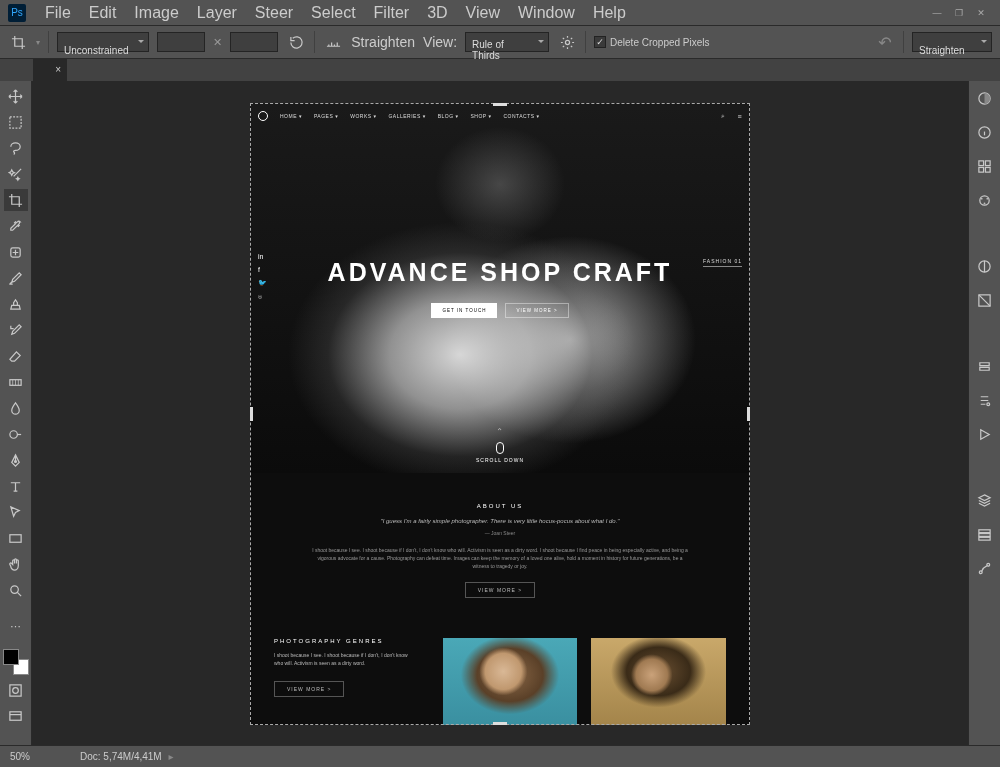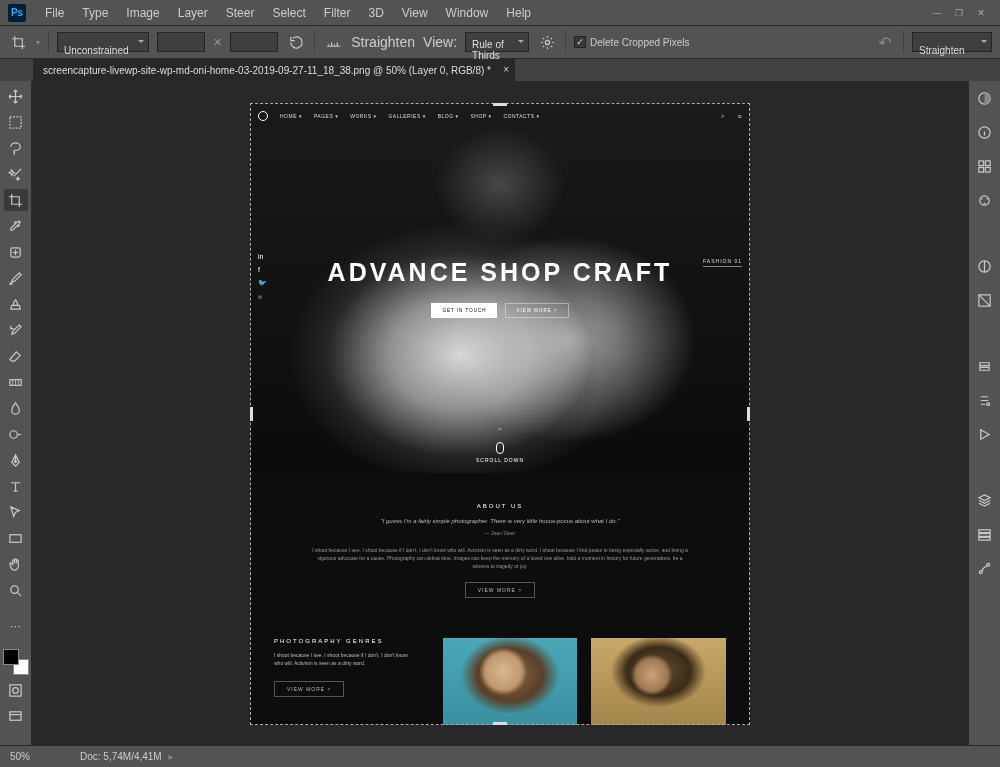--- a/index.html
+++ b/index.html
@@ -1,21 +1,21 @@
 <!DOCTYPE html>
 <html><head>
 <meta charset="utf-8">
 <style>
 * { margin:0; padding:0; box-sizing:border-box; font-family:"Segoe UI",Tahoma,sans-serif; }
 body { background:#535353; width:1000px; height:767px; overflow:hidden; color:#ccc; font-size:11px; user-select:none; }
 
 
 .menubar { height:25px; background:#535353; display:flex; align-items:center; padding:0 8px; }
-.ps-logo { width:18px; height:18px; background:#001e36; color:#31a8ff; font-weight:700; font-size:10px; display:flex; align-items:center; justify-content:center; border-radius:2px; margin-right:10px; }
-.menubar .menu-item { padding:0 9px; font-size:12px; cursor:pointer; }
+.ps-logo { width:18px; height:18px; background:#001e36; color:#31a8ff; font-weight:400; font-size:10px; display:flex; align-items:center; justify-content:center; border-radius:2px; margin-right:10px; }
+.menubar .menu-item { padding:0 9px; font-size:16px; cursor:pointer; }
 .win-controls { margin-left:auto; display:flex; gap:0; }
 .win-controls div { width:22px; height:18px; display:flex; align-items:center; justify-content:center; color:#aaa; font-size:9px; cursor:pointer; }
 
 
 .options { height:34px; background:#535353; border-top:1px solid #2a2a2a; border-bottom:1px solid #2a2a2a; display:flex; align-items:center; padding:0 8px; gap:8px; }
 .dropdown-box { background:#3f3f3f; border:1px solid #242424; height:20px; padding:16px 16px 0 6px; font-size:10px; display:flex; align-items:center; position:relative; color:#ddd; }
 .dropdown-box::after{ content:""; position:absolute; right:4px; top:7px; border:3px solid transparent; border-top-color:#aaa; }
 .num-input { background:#3f3f3f; border:1px solid #242424; width:48px; height:20px; color:#ddd; font-size:10px; padding:0 4px; }
 .x-sep { color:#999; font-size:11px; }
 .tool-btn { width:20px; height:20px; display:flex; align-items:center; justify-content:center; color:#bbb; cursor:pointer; }
@@ -103,21 +103,21 @@
 
 
 svg{width:15px;height:15px;stroke:#c8c8c8;fill:none;stroke-width:1.3;}
 </style>
 </head>
 <body>
 
 <div class="menubar">
   <div class="ps-logo">Ps</div>
   <div class="menu-item">File</div>
-  <div class="menu-item">Type</div>
+  <div class="menu-item">Edit</div>
   <div class="menu-item">Image</div>
   <div class="menu-item">Layer</div>
   <div class="menu-item">Steer</div>
   <div class="menu-item">Select</div>
   <div class="menu-item">Filter</div>
   <div class="menu-item">3D</div>
   <div class="menu-item">View</div>
   <div class="menu-item">Window</div>
   <div class="menu-item">Help</div>
   <div class="win-controls">
@@ -145,41 +145,40 @@
       </svg>
     </div>
   <div class="sp"></div>
   <div class="tool-btn">
       <svg viewBox="0 0 16 16">
         <path d="M1 12h14M3 10v2M6 8v4M9 10v2M12 8v4"></path>
       </svg>
     </div>
   <span class="straighten-label">Straighten</span>
   <span class="straighten-label">View:</span>
-  <div class="dropdown-box" style="width:64px">Rule of Thirds</div>
+  <div class="dropdown-box" style="width:84px">Rule of Thirds</div>
   <div class="tool-btn">
       <svg viewBox="0 0 16 16">
         <circle cx="8" cy="8" r="2.2"></circle>
         <path d="M8 1v2M8 13v2M1 8h2M13 8h2M3 3l1.4 1.4M11.6 11.6L13 13M13 3l-1.4 1.4M4.4 11.6L3 13"></path>
       </svg>
     </div>
   <div class="sp"></div>
   <label style="display:flex;align-items:center;font-size:10px">
     <span class="chk">✓</span>
     <span>Delete Cropped Pixels</span>
   </label>
   <div style="flex:1"></div>
   <div class="tool-btn undo-icon">↶</div>
   <div class="sp"></div>
   <div class="dropdown-box essentials" style="width:80px">Straighten</div>
 </div>
 
 <div class="tabrow">
   <div class="doctab">
-    <span>screencapture-livewp-site-wp-md-oni-home-03-2019-09-27-11_18_38.png @ 50% (Layer 0, RGB/8) *</span>
     <span class="close">×</span>
   </div>
 </div>
 
 <div class="workspace">
 
   <div class="toolbar-left">
     <div class="t">
         <svg viewBox="0 0 16 16">
           <path d="M8 1v14M1 8h14M8 1l-2 2M8 1l2 2M8 15l-2-2M8 15l2-2M1 8l2-2M1 8l2 2M15 8l-2-2M15 8l-2 2"></path>

